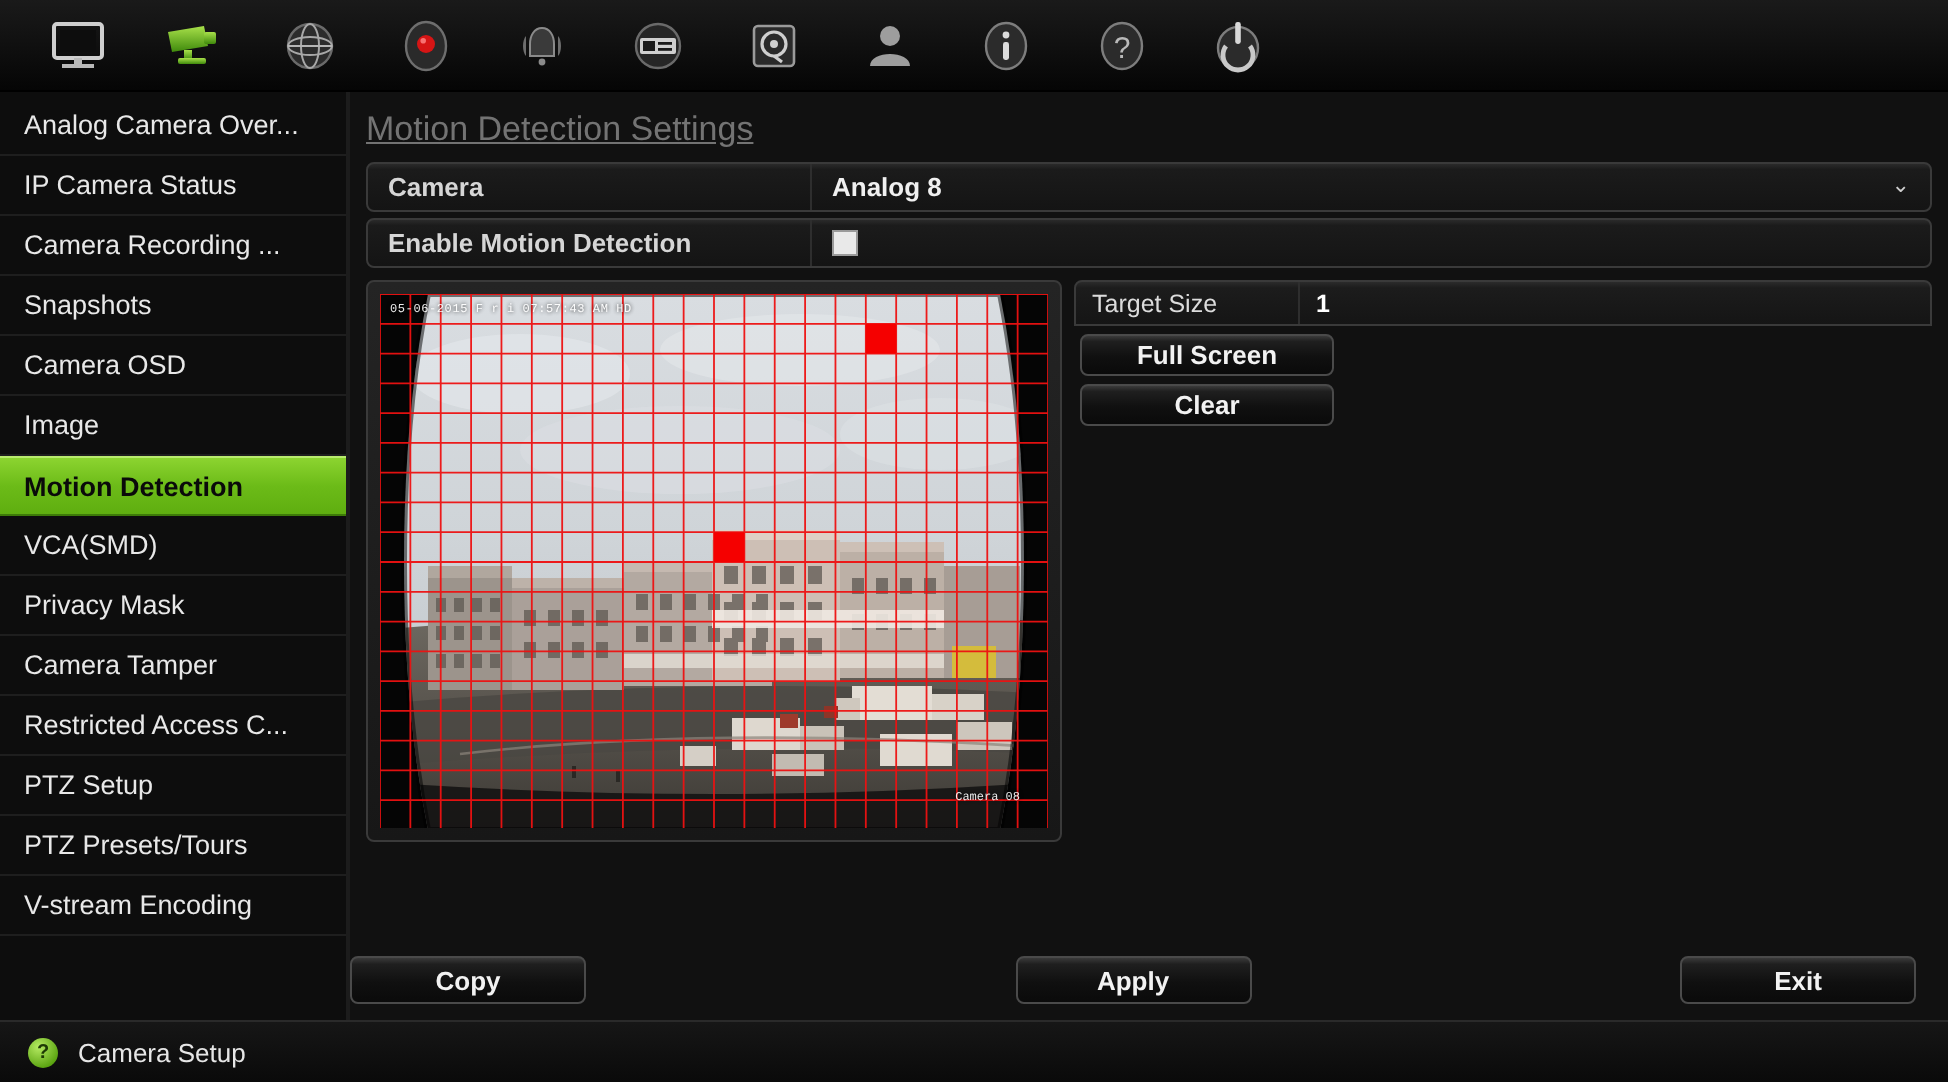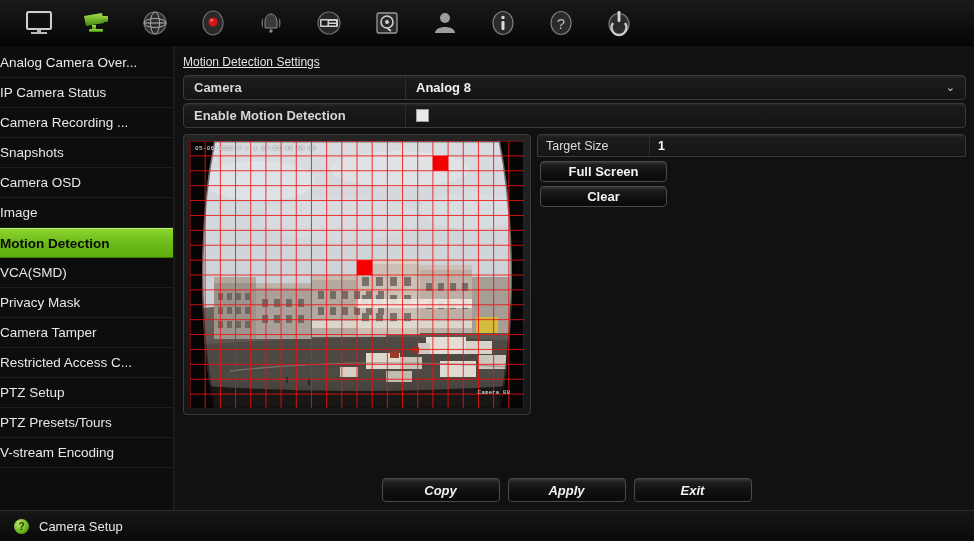--- a/index.html
+++ b/index.html
@@ -39,20 +39,21 @@
   .sidebar {
     width: 175px; flex: 0 0 175px;
     background: #0d0d0d;
     border-right: 2px solid #1c1c1c;
     display: flex; flex-direction: column;
     padding-top: 2px;
   }
   .side-item {
     height: 30px;
     display: flex; align-items: center;
+    padding-left: 12px;
     color: #e8e8e8;
     font-size: 13.5px;
     border-bottom: 1px solid #1e1e1e;
     white-space: nowrap; overflow: hidden;
     cursor: pointer;
     background: #0d0d0d;
   }
   .side-item.active {
     background: linear-gradient(to bottom, #8cd430 0%, #6cbb18 50%, #5fae10 100%);
     color: #0a0a0a;
@@ -64,22 +65,22 @@
 
   
   .main {
     flex: 1 1 auto;
     background: #111111;
     position: relative;
     display: flex; flex-direction: column;
     min-width: 0;
   }
   .page-title {
-    color: #e5e5e5;
-    font-size: 12px;
+    color: #737373;
+    font-size: 17px;
     padding: 9px 0 3px 8px;
     text-decoration: underline;
     display: inline-block;
     align-self: flex-start;
   }
 
   
   .frow {
     margin: 3px 8px 0 8px;
     height: 25px;
@@ -210,22 +211,22 @@
     font-size: 13px; font-weight: bold;
     display: flex; align-items: center; justify-content: center;
     cursor: pointer;
   }
   .wide-btn { width: 127px; height: 21px; margin: 4px 0 0 3px; }
 
   
   .bottom-bar {
     position: absolute;
     left: 0; right: 0; bottom: 8px;
-    display: flex; justify-content: center;
-    gap: 8px; padding-right: 16px; font-style: italic;
+    display: flex; justify-content: space-between;
+    gap: 8px; padding-right: 16px;
   }
   .bottom-bar .btn { width: 118px; height: 24px; }
 
   
   .statusbar {
     flex: 0 0 31px; height: 31px;
     background: linear-gradient(to bottom,#161616,#0a0a0a);
     border-top: 1px solid #2a2a2a;
     display: flex; align-items: center;
     padding-left: 14px; gap: 10px;

